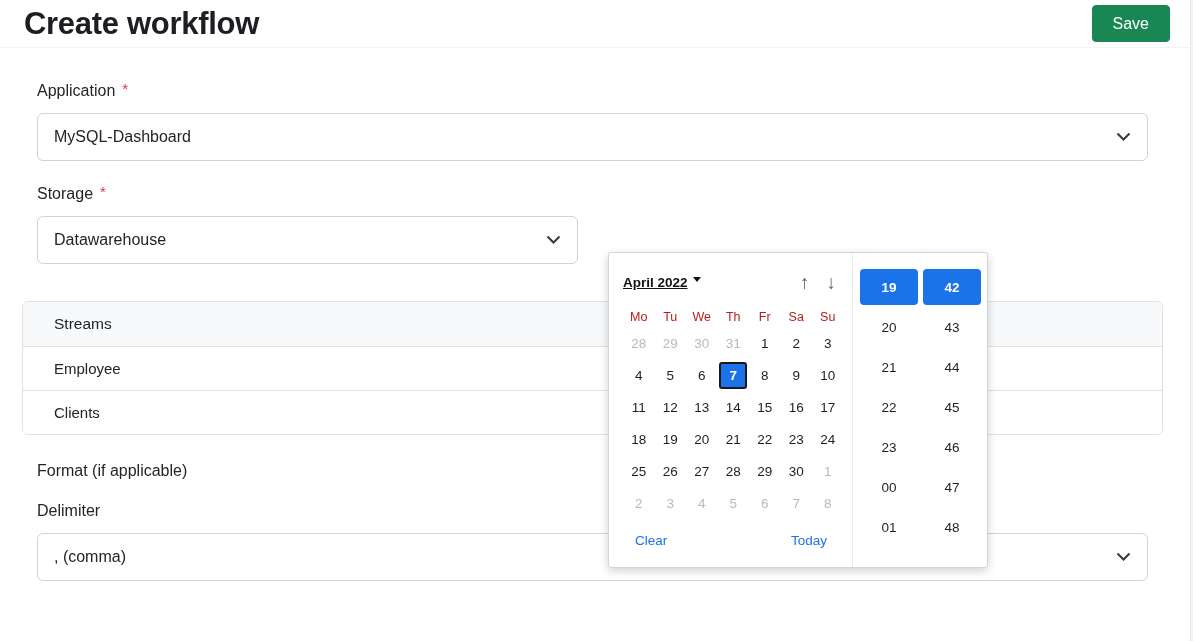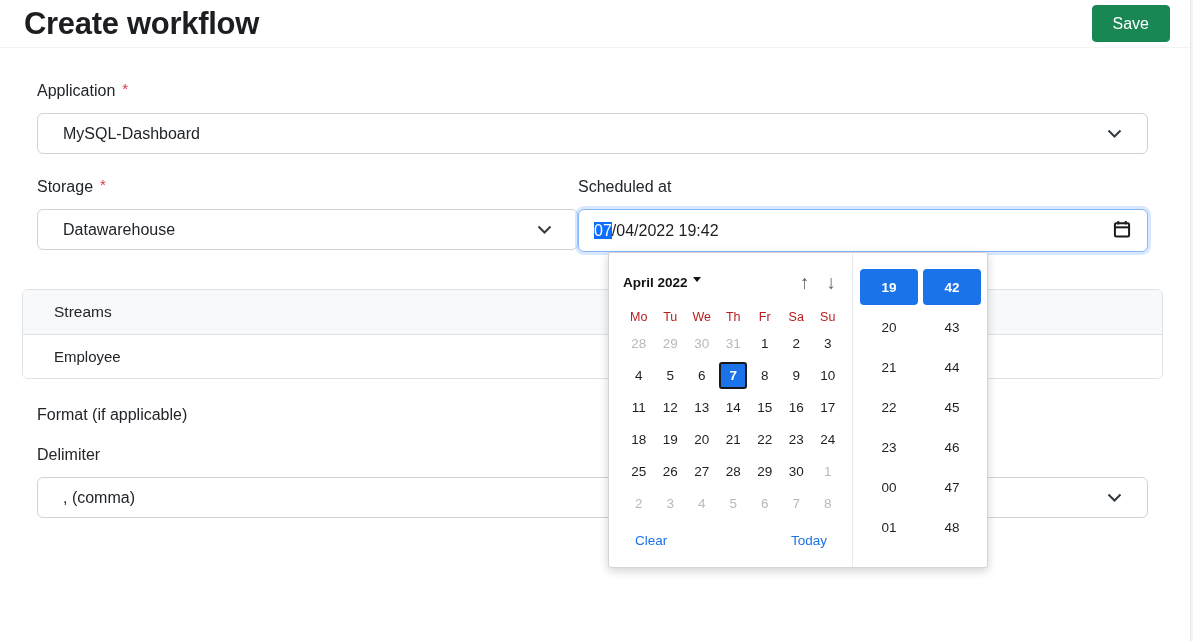--- a/index.html
+++ b/index.html
@@ -36,24 +36,24 @@
 
   
   .main { position: relative; padding: 0 45px 0 37px; }
   .field-label { font-size: 16px; color: #212529; }
   .req {
     color: var(--danger-red); margin-left: 7px; font-size: 15px;
     position: relative; top: -2px;
   }
   .mt-label1 { margin-top: 34px; }
   .sel-box {
-    margin-top: 13px; height: 41px; background: #fff;
+    margin-top: 13px; height: 48px; background: #fff;
     border: 1px solid #ced4da; border-radius: 6px;
     display: flex; align-items: center; justify-content: space-between;
-    padding: 0 25px; font-size: 16px; color: #212529; cursor: pointer; text-align: right;
+    padding: 0 16px; font-size: 16px; color: #212529; cursor: pointer; text-align: right;
   }
   .chev { display: flex; align-items: center; }
 
   .row-2col {
     display: grid; grid-template-columns: 541px 1fr; 
     margin-top: 24px;
   }
 
   .dt-input {
     margin-top: 13px; height: 43px; background: #fff;
@@ -89,21 +89,21 @@
     position: absolute; left: 608px; top: 252px;
     width: 380px; height: 316px; background: #fff;
     border: 1px solid #d5d5d5; border-radius: 3px;
     box-shadow: 0 3px 10px rgba(0,0,0,.18);
     display: flex; z-index: 20;
   }
   .cal-pane { width: 245px; padding: 18px 0 0 14px; }
   .cal-head { display: flex; align-items: center; height: 22px; padding-right: 16px; }
   .month-sel {
     display: flex; align-items: flex-start; gap: 5px; cursor: pointer;
-    font-size: 13.5px; font-weight: 700; color: #121212;
+    font-size: 13.5px; font-weight: 700; color: #121212; text-decoration: underline;
   }
   .caret {
     width: 0; height: 0; margin-top: 2px;
     border-left: 4px solid transparent; border-right: 4px solid transparent;
     border-top: 5px solid #121212;
   }
   .nav-arrows { margin-left: auto; display: flex; gap: 17px; }
   .nav-btn { font-size: 19px; line-height: 1; color: #5f6368; cursor: pointer; }
 
   .cal-weekdays {
@@ -183,40 +183,27 @@
       </div>
       <div class="sel-box">
         <span>Datawarehouse</span>
         <span class="chev">
           <svg width="15" height="10" viewBox="0 0 15 10">
               <path d="M1.5 1.5 L7.5 7.5 L13.5 1.5" fill="none" stroke="#343a40" stroke-width="2"></path>
             </svg>
         </span>
       </div>
     </div>
-    <div>
-      <div class="field-label">Scheduled at</div>
-      <div class="dt-input">
-        <span class="dt-value"><span class="seg-sel">07</span><span>/04/2022 19:42</span></span>
-        <span>
-          <svg width="20" height="20" viewBox="0 0 24 24" fill="none" stroke="#1b1b1b" stroke-width="2.4">
-            <rect x="3.5" y="5" width="17" height="16" rx="1.5"></rect>
-            <line x1="7.5" y1="2.5" x2="7.5" y2="6.5"></line>
-            <line x1="16.5" y1="2.5" x2="16.5" y2="6.5"></line>
-            <line x1="3.5" y1="10" x2="20.5" y2="10"></line>
-          </svg>
-        </span>
-      </div>
-    </div>
   </div>
 
   <div class="streams-card">
     <div class="streams-header">Streams</div>
     <div>
         <div class="stream-row">Employee</div>
+        <div class="stream-row">Clients</div>
       </div>
   </div>
 
   <div class="field-label mt-format">Format (if applicable)</div>
 
   <div class="field-label mt-delim">Delimiter</div>
   <div class="sel-box">
     <span>, (comma)</span>
     <span class="chev">
       <svg width="15" height="10" viewBox="0 0 15 10">

